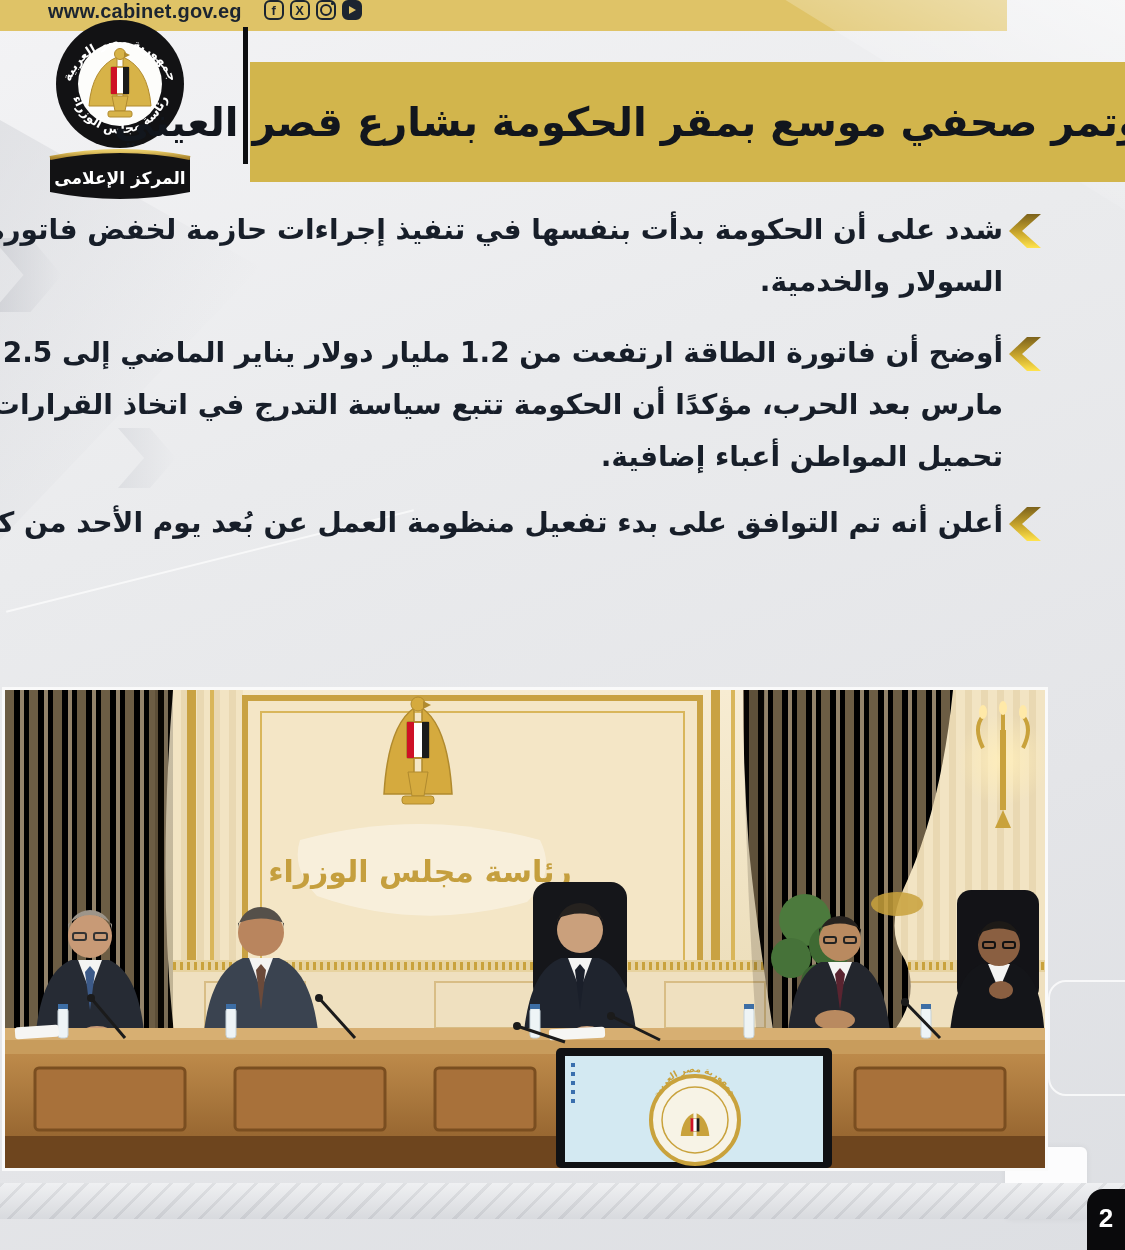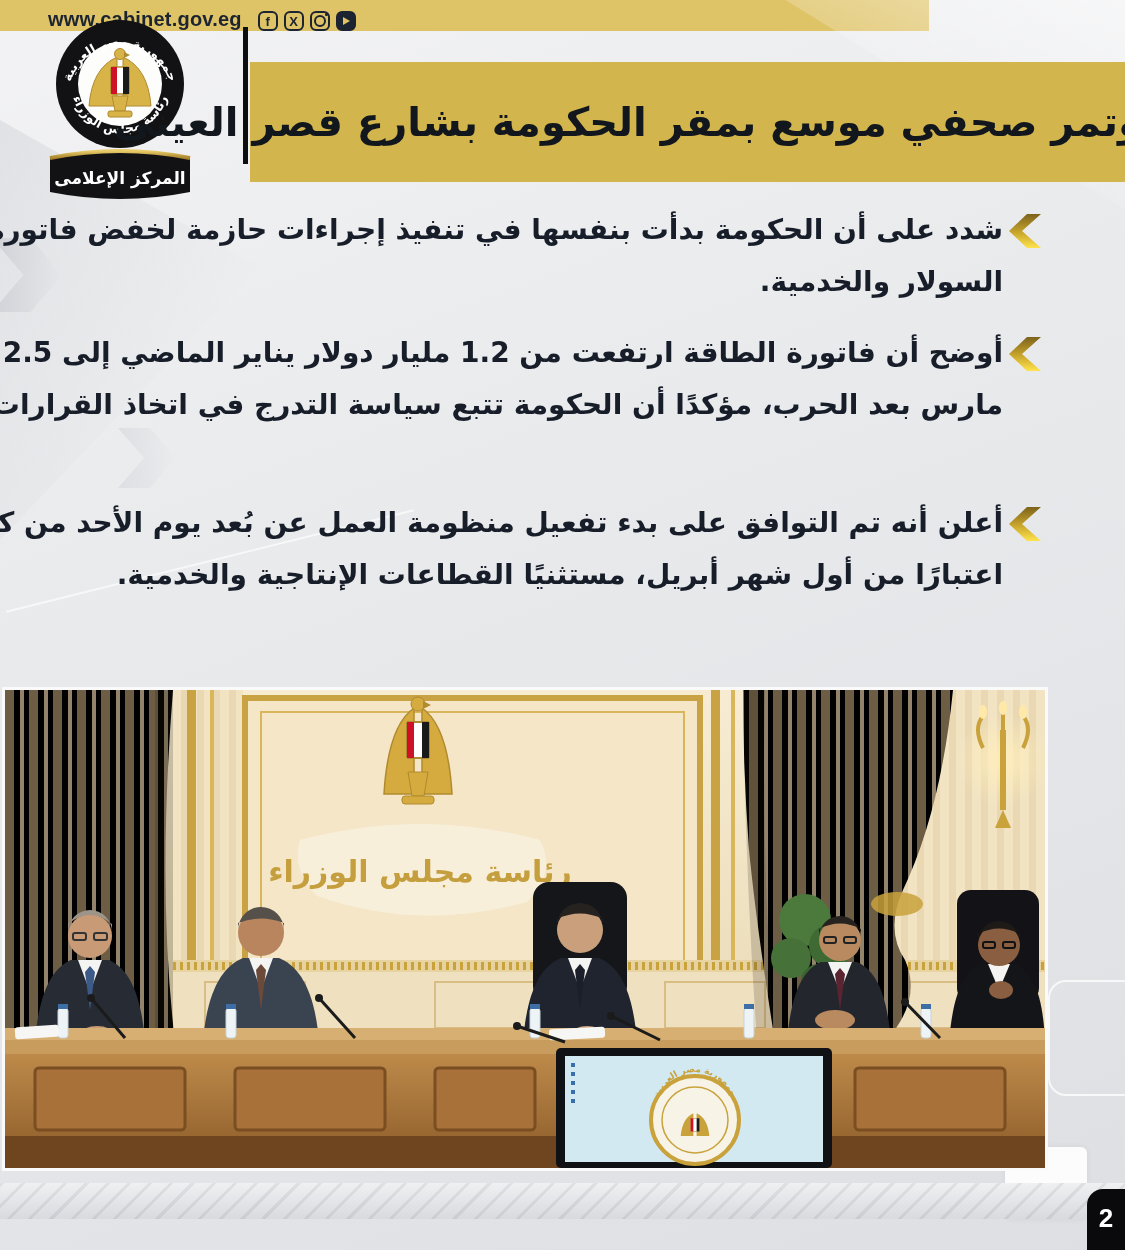--- a/index.html
+++ b/index.html
@@ -38,22 +38,22 @@
     direction:rtl;white-space:nowrap;font-family:"DejaVu Sans","Liberation Sans",sans-serif;}
   .title-accent{left:243px;top:27px;width:5px;height:137px;background:#0d0e10;}
   
   .bullet{position:absolute;right:122px;width:943px;direction:rtl;text-align:right;color:#171e29;}
   .bullet .line{font-size:28px;font-weight:bold;line-height:52px;white-space:nowrap;}
   .chev{position:absolute;right:-38px;top:9px;width:34px;height:36px;}
   
   .photo{left:2px;top:687px;width:1040px;height:478px;border:3px solid #fafafa;box-sizing:content-box;
     background:#efe2c4;}
   
-  .footer-bar{left:0;top:1219px;width:929px;height:31px;background:#dfc367;
-    display:flex;align-items:flex-end;z-index:5;}
+  .footer-bar{left:0;top:1219px;width:1007px;height:31px;background:#dfc367;
+    display:flex;align-items:flex-start;z-index:5;gap:6px;}
   .site-url{margin-left:48px;font-family:"Liberation Sans","DejaVu Sans",sans-serif;
     font-size:20px;font-weight:bold;color:#1b2430;letter-spacing:.2px;}
   .social{display:flex;gap:6px;margin-left:16px;align-items:center;}
   .icon-box{width:20px;height:20px;border:2px solid #1b2430;border-radius:6px;box-sizing:border-box;
     display:flex;align-items:center;justify-content:center;color:#1b2430;
     font-family:"Liberation Sans",sans-serif;font-size:13px;font-weight:bold;line-height:1;}
   .icon-box.yt{background:#1b2430;}
   .yt-play{width:0;height:0;border-left:7px solid #dfc367;border-top:4.5px solid transparent;border-bottom:4.5px solid transparent;margin-left:2px;}
   .ig-lens{width:8px;height:8px;border:2px solid #1b2430;border-radius:50%;position:relative;}
   .ig-dot{position:absolute;width:2.5px;height:2.5px;background:#1b2430;border-radius:50%;top:-4px;right:-4px;}
@@ -128,28 +128,28 @@
   <div class="line">شدد على أن الحكومة بدأت بنفسها في تنفيذ إجراءات حازمة لخفض فاتورة استهلاك</div>
   <div class="line">السولار والخدمية.</div>
 </div>
 
 <div class="bullet" style="top:327px;">
   <svg class="chev" viewBox="0 0 34 36">
     <path d="M 34 1 L 20 1 L 2 18 L 20 35 L 34 35 L 15 18 Z" fill="url(#gch1)"></path>
   </svg>
   <div class="line">أوضح أن فاتورة الطاقة ارتفعت من 1.2 مليار دولار يناير الماضي إلى 2.5 مليار دولار في</div>
   <div class="line">مارس بعد الحرب، مؤكدًا أن الحكومة تتبع سياسة التدرج في اتخاذ القرارات لضمان عدم</div>
+  <div class="line">تحميل المواطن أعباء إضافية.</div>
 </div>
 
 <div class="bullet" style="top:497px;">
   <svg class="chev" viewBox="0 0 34 36">
     <path d="M 34 1 L 20 1 L 2 18 L 20 35 L 34 35 L 15 18 Z" fill="url(#gch1)"></path>
   </svg>
   <div class="line">أعلن أنه تم التوافق على بدء تفعيل منظومة العمل عن بُعد يوم الأحد من كل أسبوع</div>
-  <div class="line">اعتبارًا من أول شهر أبريل، مستثنيًا القطاعات الإنتاجية والخدمية.</div>
 </div>
 
 <div class="abs photo">
 <svg width="1040" height="478" viewBox="0 0 1040 478">
   <defs>
     <linearGradient id="wallG" x1="0" y1="0" x2="0" y2="1">
       <stop offset="0" stop-color="#f7ecd2"></stop>
           <stop offset="1" stop-color="#eadbb6"></stop>
     </linearGradient>
     <pattern id="stripes" width="16" height="10" patternUnits="userSpaceOnUse">

